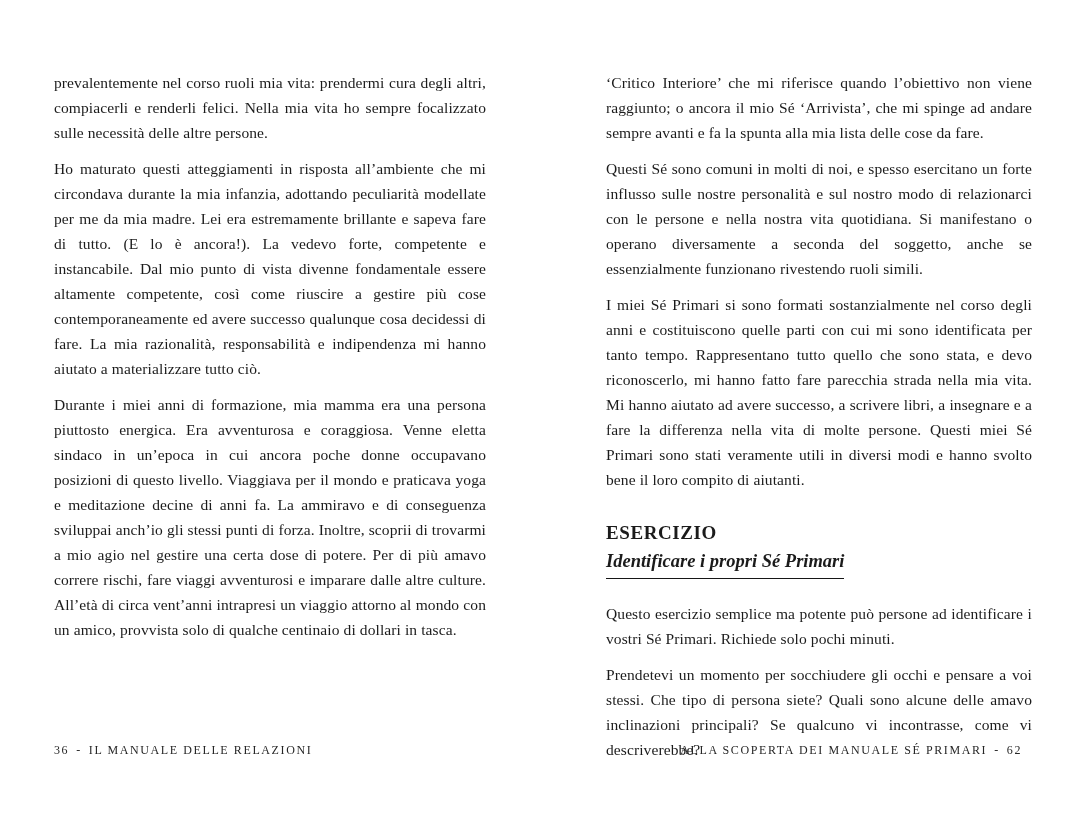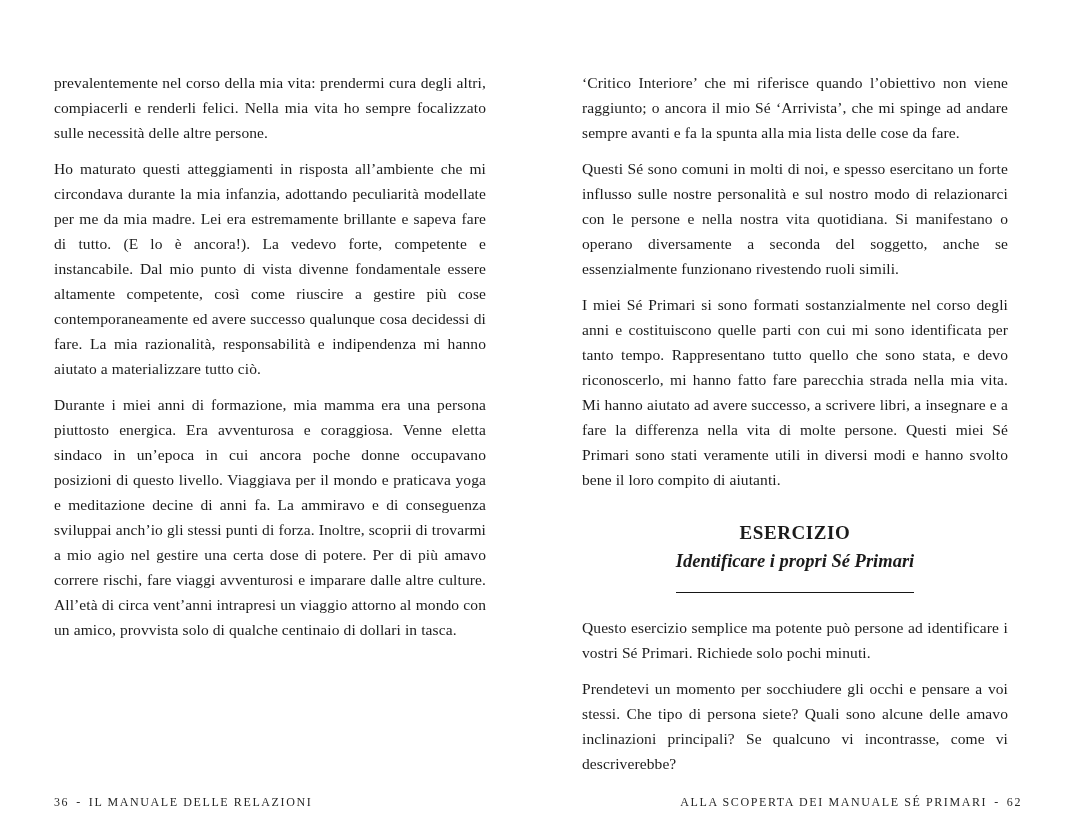--- a/index.html
+++ b/index.html
@@ -14,69 +14,69 @@
     background: #ffffff;
     font-family: "Liberation Serif", "DejaVu Serif", serif;
     color: #1b1b1b;
     overflow: hidden;
   }
   .column {
     position: absolute;
     top: 70px;
   }
   .column.left  { left: 54px;  width: 432px; }
-  .column.right { left: 582px; width: 426px; }
+  .column.right { left: 606px; width: 426px; }
   .column p {
     margin: 0 0 11px 0;
     font-size: 15.5px;
     line-height: 25px;
     text-align: justify;
     letter-spacing: 0.1px;
   }
   .column p.cont-last { text-align-last: justify; }
   .exercise-block {
     margin: 30px 0 22px 0;
-    text-align: center;
+    text-align: left;
   }
   .exercise-heading {
     font-size: 19px;
     font-weight: bold;
     letter-spacing: 0.6px;
     margin: 0 0 7px 0;
   }
   .exercise-subheading {
     font-size: 18.5px;
     font-weight: bold;
     font-style: italic;
     margin: 0;
   }
   .exercise-subheading .underlined {
     display: inline-block;
-    padding-bottom: 20px;
+    padding-bottom: 6px;
     border-bottom: 1.5px solid #161616;
   }
   .running-footer {
     position: absolute;
-    top: 795px;
+    top: 743px;
     font-size: 12px;
     letter-spacing: 1.6px;
     color: #262626;
     white-space: nowrap;
   }
   .running-footer.left  { left: 54px; }
   .running-footer.right { right: 58px; text-align: right; }
   .running-footer .sep { margin: 0 7px; }
 </style>
 </head>
 <body>
 
 <div class="spread">
 
   <div class="column left">
-    <p>prevalentemente nel corso della mia vita: prendermi cura degli altri, compiacerli e renderli felici. Nella mia vita ho sempre focalizzato sulle necessità delle altre persone.</p>
+    <p>prevalentemente nel corso ruoli mia vita: prendermi cura degli altri, compiacerli e renderli felici. Nella mia vita ho sempre focalizzato sulle necessità delle altre persone.</p>
     <p>Ho maturato questi atteggiamenti in risposta all’ambiente che mi circondava durante la mia infanzia, adottando peculiarità modellate per me da mia madre. Lei era estremamente brillante e sapeva fare di tutto. (E lo è ancora!). La vedevo forte, competente e instancabile. Dal mio punto di vista divenne fondamentale essere altamente competente, così come riuscire a gestire più cose contemporaneamente ed avere successo qualunque cosa decidessi di fare. La mia razionalità, responsabilità e indipendenza mi hanno aiutato a materializzare tutto ciò.</p>
     <p>Durante i miei anni di formazione, mia mamma era una persona piuttosto energica. Era avventurosa e coraggiosa. Venne eletta sindaco in un’epoca in cui ancora poche donne occupavano posizioni di questo livello. Viaggiava per il mondo e praticava yoga e meditazione decine di anni fa. La ammiravo e di conseguenza sviluppai anch’io gli stessi punti di forza. Inoltre, scoprii di trovarmi a mio agio nel gestire una certa dose di potere. Per di più amavo correre rischi, fare viaggi avventurosi e imparare dalle altre culture. All’età di circa vent’anni intrapresi un viaggio attorno al mondo con un amico, provvista solo di qualche centinaio di dollari in tasca.</p>
   </div>
 
   <div class="column right">
     <p>‘Critico Interiore’ che mi riferisce quando l’obiettivo non viene raggiunto; o ancora il mio Sé ‘Arrivista’, che mi spinge ad andare sempre avanti e fa la spunta alla mia lista delle cose da fare.</p>
     <p>Questi Sé sono comuni in molti di noi, e spesso esercitano un forte influsso sulle nostre personalità e sul nostro modo di relazionarci con le persone e nella nostra vita quotidiana. Si manifestano o operano diversamente a seconda del soggetto, anche se essenzialmente funzionano rivestendo ruoli simili.</p>
     <p>I miei Sé Primari si sono formati sostanzialmente nel corso degli anni e costituiscono quelle parti con cui mi sono identificata per tanto tempo. Rappresentano tutto quello che sono stata, e devo riconoscerlo, mi hanno fatto fare parecchia strada nella mia vita. Mi hanno aiutato ad avere successo, a scrivere libri, a insegnare e a fare la differenza nella vita di molte persone. Questi miei Sé Primari sono stati veramente utili in diversi modi e hanno svolto bene il loro compito di aiutanti.</p>
 
     <div class="exercise-block">

